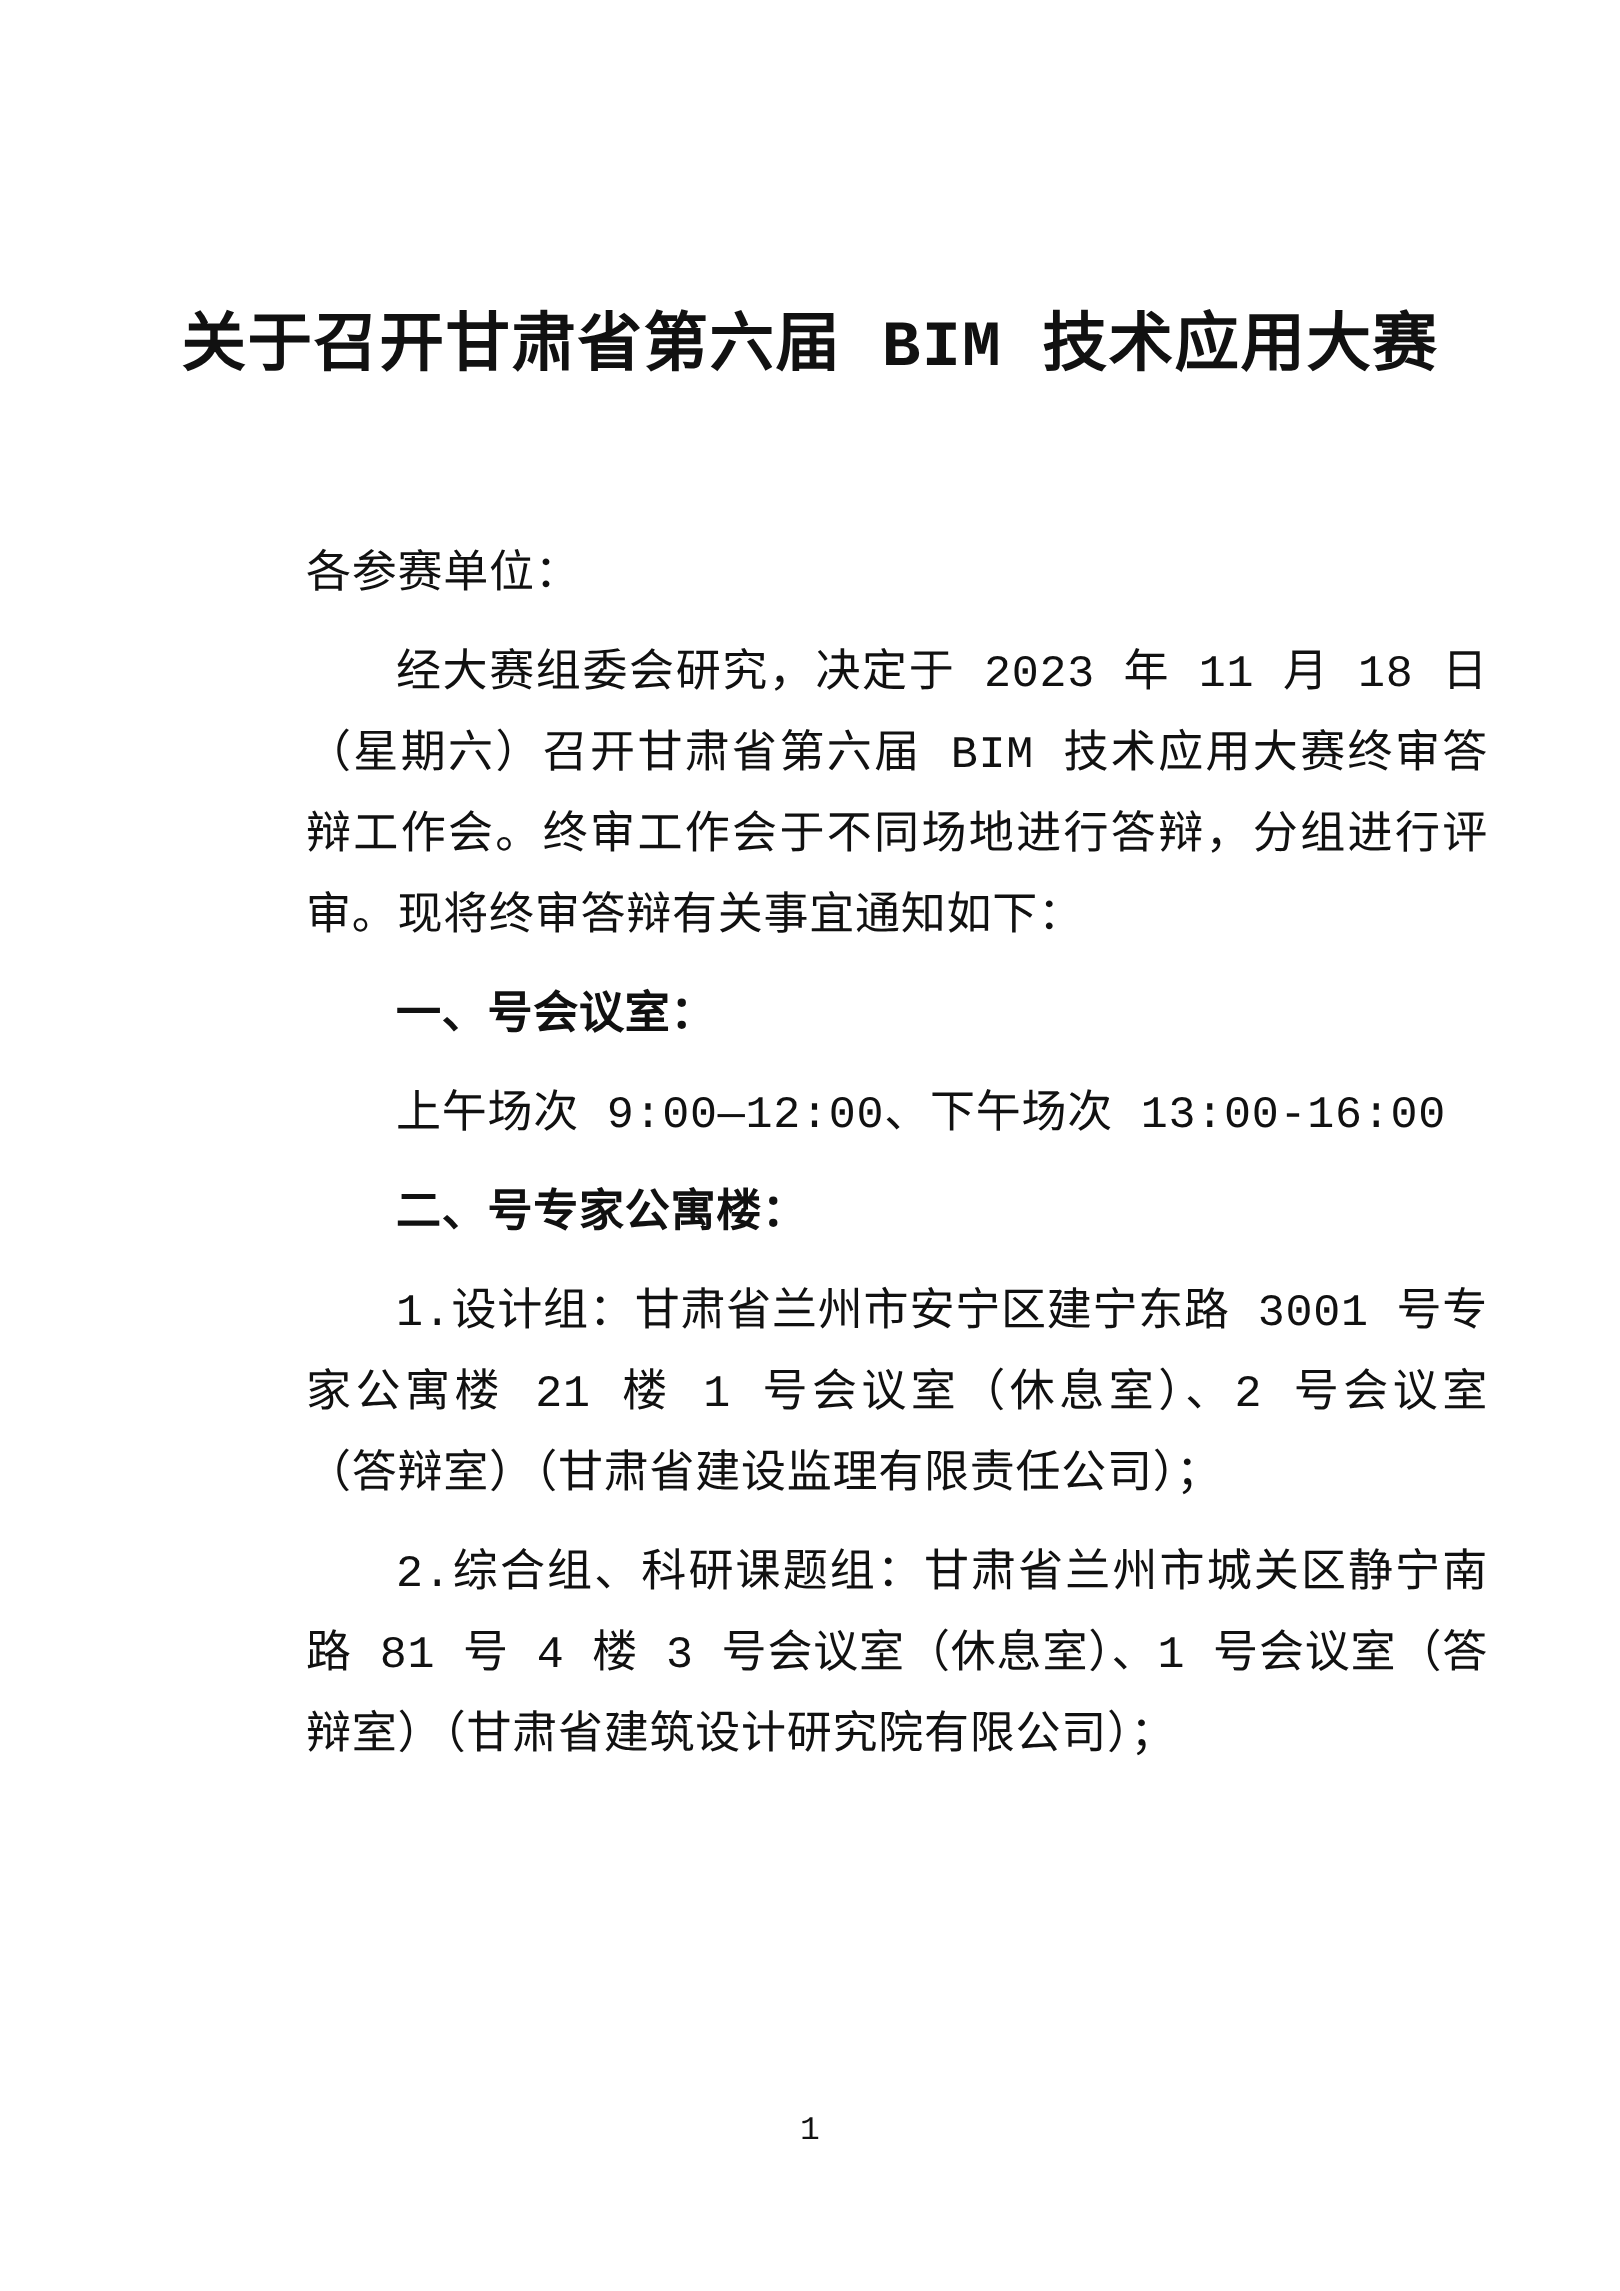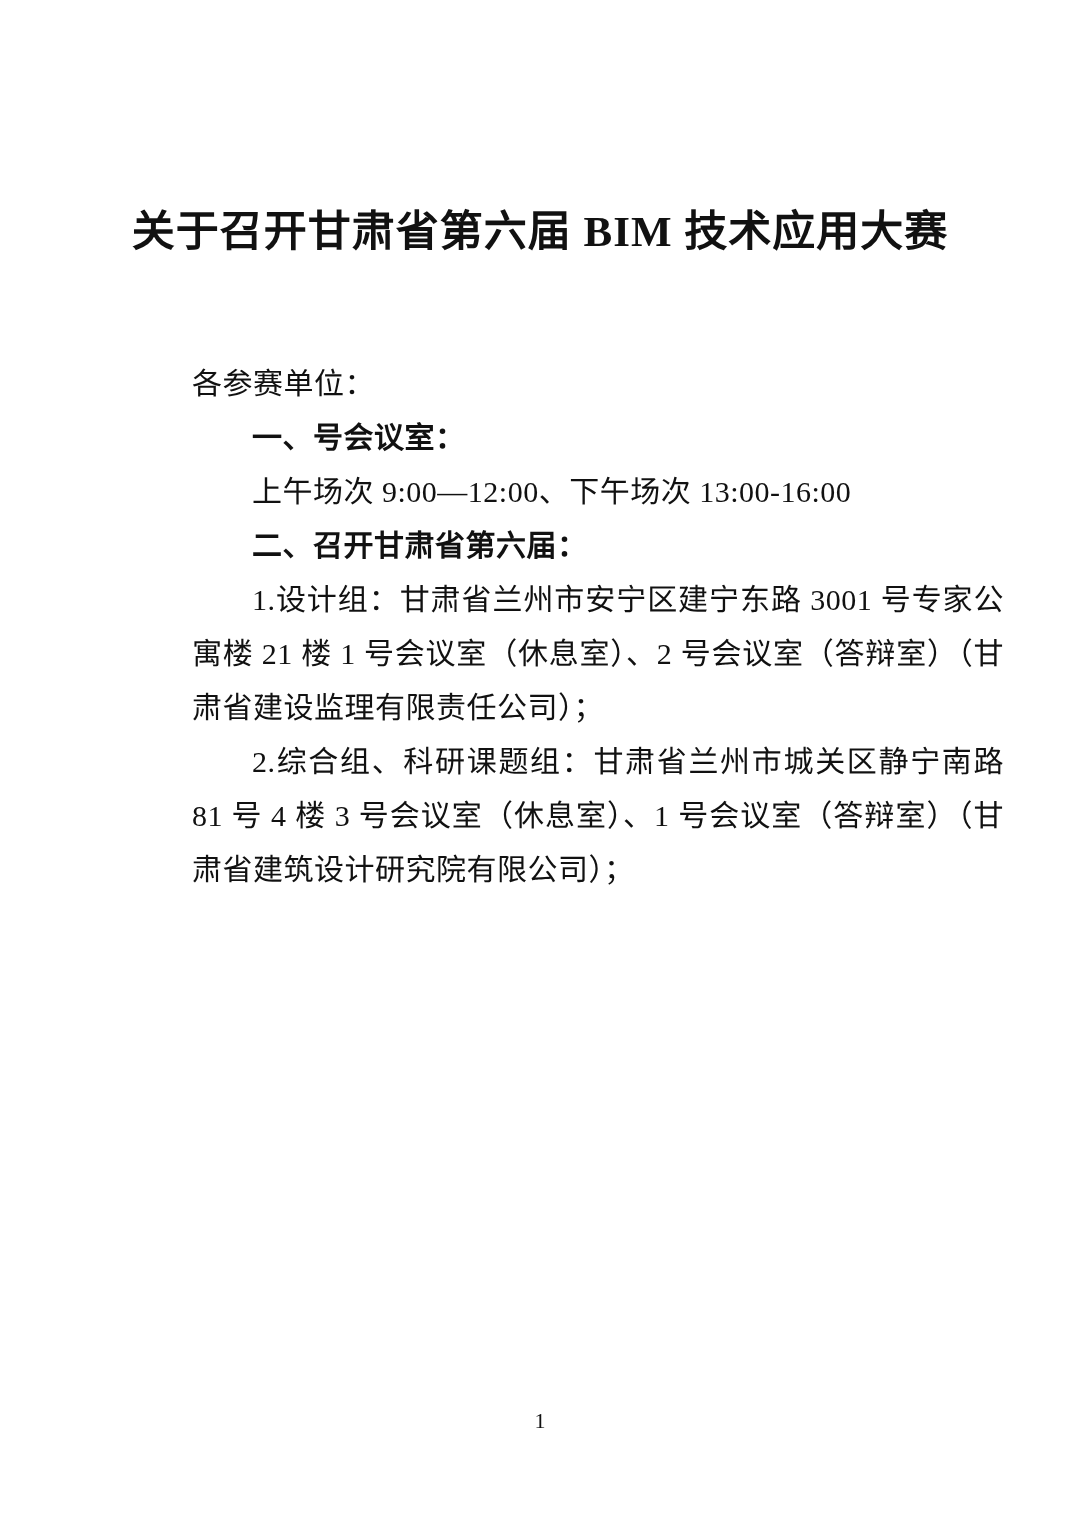--- a/index.html
+++ b/index.html
@@ -7,21 +7,21 @@
     padding: 0;
     background: #ffffff;
   }
   .page {
     position: relative;
     width: 992px;
     height: 1527px;
     margin: 0 auto;
     background: #ffffff;
     color: #111111;
-    font-family: Liberation Serif, serif;
+    font-family: Liberation Mono, monospace;
     overflow: hidden;
   }
   .doc-title {
     margin: 0;
     padding-top: 192px;
     text-align: center;
     font-size: 43px;
     font-weight: 700;
     line-height: 79px;
     letter-spacing: 1px;
@@ -32,21 +32,21 @@
   .doc-body {
     margin: 86px 0 0 148px;
     width: 812px;
     font-size: 30px;
     line-height: 54px;
     text-align: justify;
     text-align-last: left;
     letter-spacing: 0.5px;
   }
   .doc-body p {
-    margin: 0;
+    margin: 12px;
     text-indent: 2em;
   }
   .doc-body p.no-indent {
     text-indent: 0;
   }
   .doc-body p.section-heading {
     font-weight: 700;
   }
   .page-number {
     position: absolute;
@@ -62,22 +62,23 @@
 <body>
 
 <div class="page">
 
   <h1 class="doc-title">
     <span class="title-line">关于召开甘肃省第六届 BIM 技术应用大赛</span>
   </h1>
 
   <div class="doc-body">
     <p class="no-indent">各参赛单位：</p>
+    <p>经大赛组委会研究，决定于 2023 年 11 月 18 日（星期六）召开甘肃省第六届 BIM 技术应用大赛终审答辩工作会。终审工作会于不同场地进行答辩，分组进行评审。现将终审答辩有关事宜通知如下：</p>
     <p class="section-heading">一、号会议室：</p>
     <p>上午场次 9:00—12:00、下午场次 13:00-16:00</p>
-    <p class="section-heading">二、召开甘肃省第六届：</p>
+    <p class="section-heading">二、号专家公寓楼：</p>
     <p>1.设计组：甘肃省兰州市安宁区建宁东路 3001 号专家公寓楼 21 楼 1 号会议室（休息室）、2 号会议室（答辩室）（甘肃省建设监理有限责任公司）；</p>
     <p>2.综合组、科研课题组：甘肃省兰州市城关区静宁南路 81 号 4 楼 3 号会议室（休息室）、1 号会议室（答辩室）（甘肃省建筑设计研究院有限公司）；</p>
   </div>
 
   <div class="page-number">1</div>
 
 </div>
 
 </body></html>

